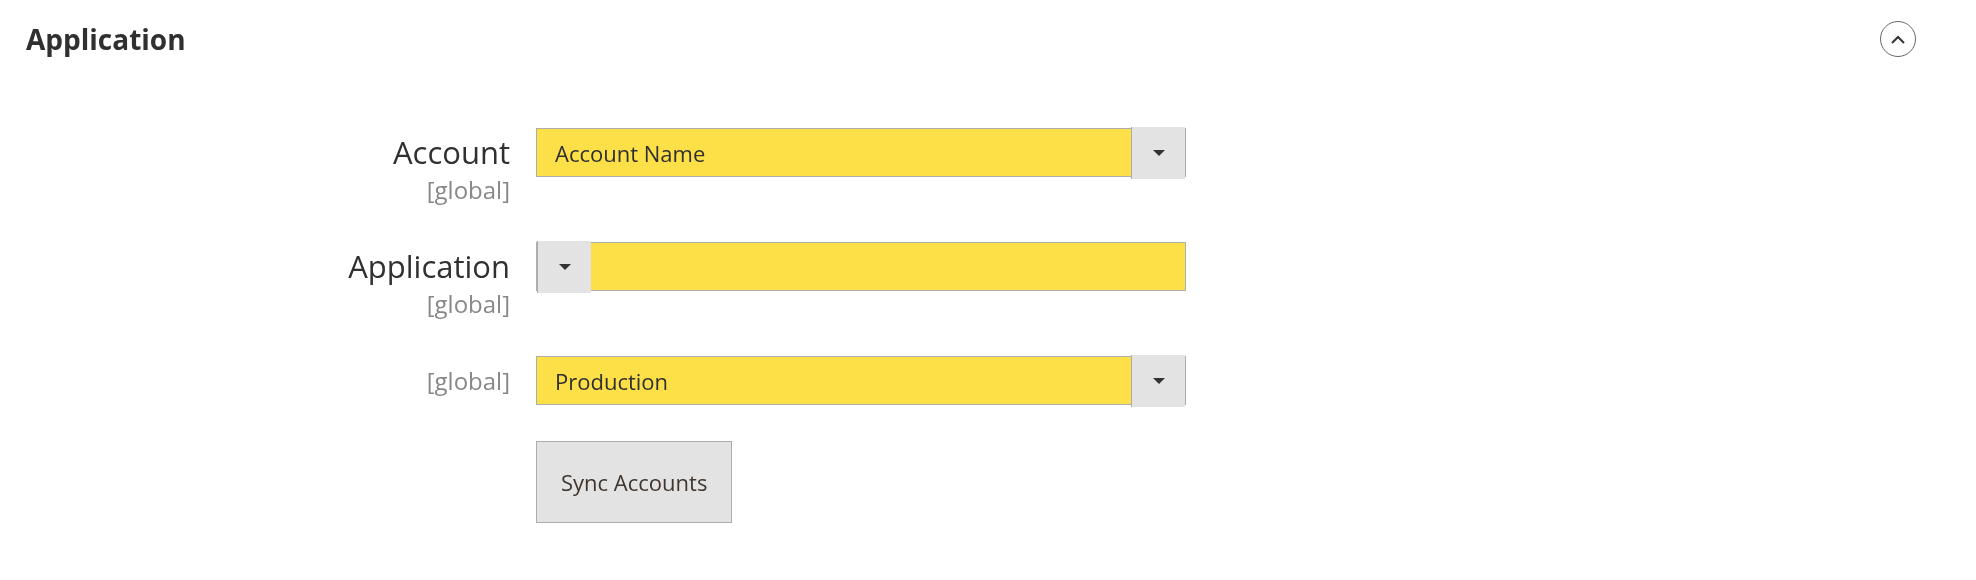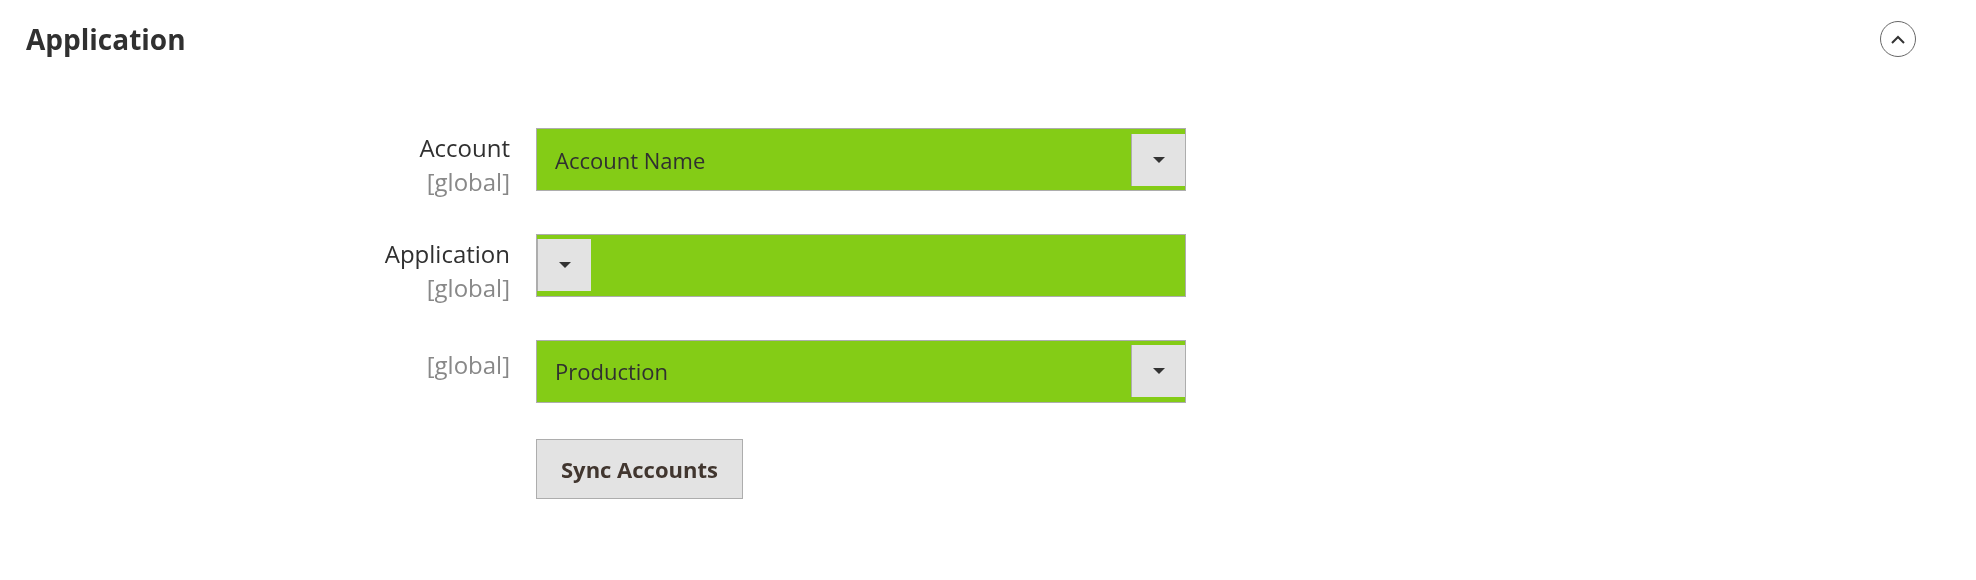--- a/index.html
+++ b/index.html
@@ -53,40 +53,40 @@
     display: flex;
     align-items: flex-start;
   }
   .label-col {
     width: 510px;
     text-align: right;
     padding-right: 26px;
     padding-top: 6px;
   }
   .field-label {
-    font-size: 24px;
+    font-size: 31px;
     color: #303030;
     line-height: 1.2;
     display: block;
   }
   .field-scope {
     font-size: 24px;
     color: #888;
     display: block;
     margin-top: 2px;
   }
   .control-col {
     width: 650px;
   }
   .select-wrap {
     position: relative;
     width: 100%;
-    height: 63px;
+    height: 49px;
     border: 1px solid #adadad;
-    background: #84cc16;
+    background: #fde047;
     display: flex;
     align-items: center;
     cursor: pointer;
   }
   .select-value {
     flex: 1;
     padding: 0 18px;
     font-size: 22px;
     color: #303030;
   }
@@ -100,23 +100,23 @@
     justify-content: center;
   }
   .select-arrow svg {
     width: 14px;
     height: 10px;
   }
   .sync-button {
     display: inline-block;
     background: #e3e3e3;
     border: 1px solid #adadad;
-    padding: 14px 24px;
+    padding: 25px 24px;
     font-size: 22px;
-    font-weight: 700;
+    font-weight: 400;
     color: #41362f;
     cursor: pointer;
     font-family: inherit;
   }
 </style>
 </head>
 <body>
 
 <div class="section-header">
   <h1 class="section-title">Application</h1>

